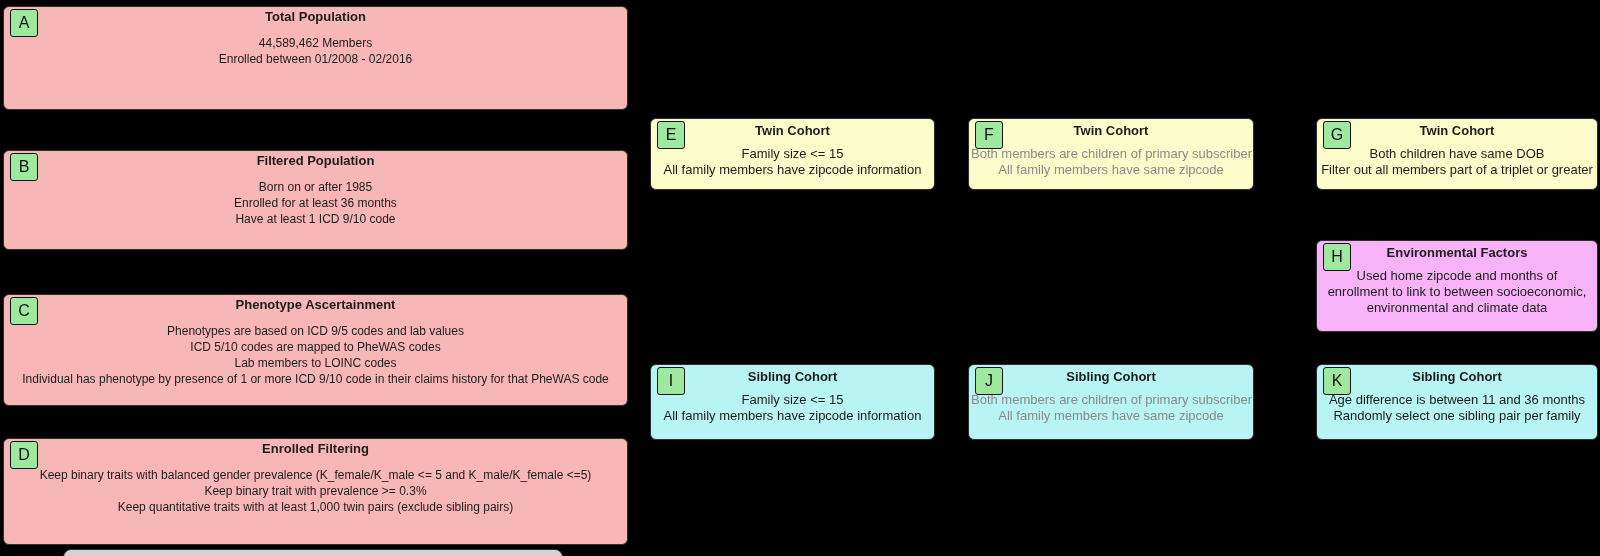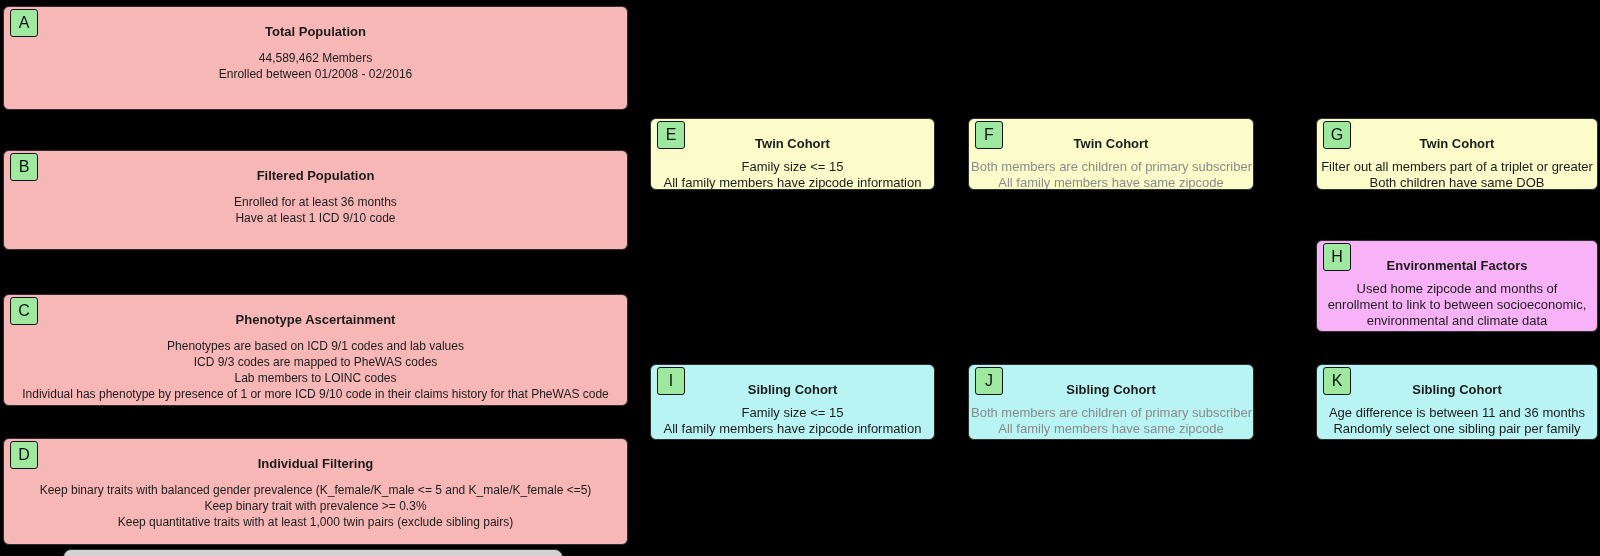--- a/index.html
+++ b/index.html
@@ -39,31 +39,31 @@
     display: flex;
     align-items: center;
     justify-content: center;
     font-size: 16px;
     color: #111;
   }
 
   .node-title {
     font-weight: bold;
     font-size: 13px;
-    padding-top: 17px;
+    padding-top: 2px;
   }
 
   .node-body {
     margin-top: 11px;
     font-size: 12px;
     line-height: 16px;
     padding: 0 10px;
   }
 
-  .compact .node-title { padding-top: 17px; }
+  .compact .node-title { padding-top: 4px; }
   .compact .node-body  { margin-top: 8px; font-size: 13px; padding: 0 2px; }
   .compact .node-line  { white-space: nowrap; }
   .compact .node-line.wrap { white-space: normal; padding: 0 8px; }
 
   .muted { color: #8a8a8a; }
 
   .sliver {
     position: absolute;
     left: 63px;
     top: 549px;
@@ -85,39 +85,40 @@
     <div class="node-body">
       <div class="node-line">44,589,462 Members</div>
       <div class="node-line">Enrolled between 01/2008 - 02/2016</div>
     </div>
   </div>
 
   <div class="node pink" style="left:3px; top:150px; width:625px; height:100px;">
     <div class="badge">B</div>
     <div class="node-title">Filtered Population</div>
     <div class="node-body">
+      <div class="node-line">Born on or after 1985</div>
       <div class="node-line">Enrolled for at least 36 months</div>
       <div class="node-line">Have at least 1 ICD 9/10 code</div>
     </div>
   </div>
 
   <div class="node pink" style="left:3px; top:294px; width:625px; height:112px;">
     <div class="badge">C</div>
     <div class="node-title">Phenotype Ascertainment</div>
     <div class="node-body">
-      <div class="node-line">Phenotypes are based on ICD 9/1 codes and lab values</div>
-      <div class="node-line">ICD 9/3 codes are mapped to PheWAS codes</div>
+      <div class="node-line">Phenotypes are based on ICD 9/5 codes and lab values</div>
+      <div class="node-line">ICD 5/10 codes are mapped to PheWAS codes</div>
       <div class="node-line">Lab members to LOINC codes</div>
       <div class="node-line">Individual has phenotype by presence of 1 or more ICD 9/10 code in their claims history for that PheWAS code</div>
     </div>
   </div>
 
   <div class="node pink" style="left:3px; top:438px; width:625px; height:107px;">
     <div class="badge">D</div>
-    <div class="node-title">Individual Filtering</div>
+    <div class="node-title">Enrolled Filtering</div>
     <div class="node-body">
       <div class="node-line">Keep binary traits with balanced gender prevalence (K_female/K_male &lt;= 5 and K_male/K_female &lt;=5)</div>
       <div class="node-line">Keep binary trait with prevalence &gt;= 0.3%</div>
       <div class="node-line">Keep quantitative traits with at least 1,000 twin pairs (exclude sibling pairs)</div>
     </div>
   </div>
 
   <div class="node yellow compact" style="left:650px; top:118px; width:285px; height:72px;">
     <div class="badge">E</div>
     <div class="node-title">Twin Cohort</div>
@@ -133,22 +134,22 @@
     <div class="node-body">
       <div class="node-line muted">Both members are children of primary subscriber</div>
       <div class="node-line muted">All family members have same zipcode</div>
     </div>
   </div>
 
   <div class="node yellow compact" style="left:1316px; top:118px; width:282px; height:72px;">
     <div class="badge">G</div>
     <div class="node-title">Twin Cohort</div>
     <div class="node-body">
+      <div class="node-line">Both children have same DOB</div>
       <div class="node-line">Filter out all members part of a triplet or greater</div>
-      <div class="node-line">Both children have same DOB</div>
     </div>
   </div>
 
   <div class="node magenta compact" style="left:1316px; top:240px; width:282px; height:92px;">
     <div class="badge">H</div>
     <div class="node-title">Environmental Factors</div>
     <div class="node-body">
       <div class="node-line wrap">Used home zipcode and months of enrollment to link to between socioeconomic, environmental and climate data</div>
     </div>
   </div>

